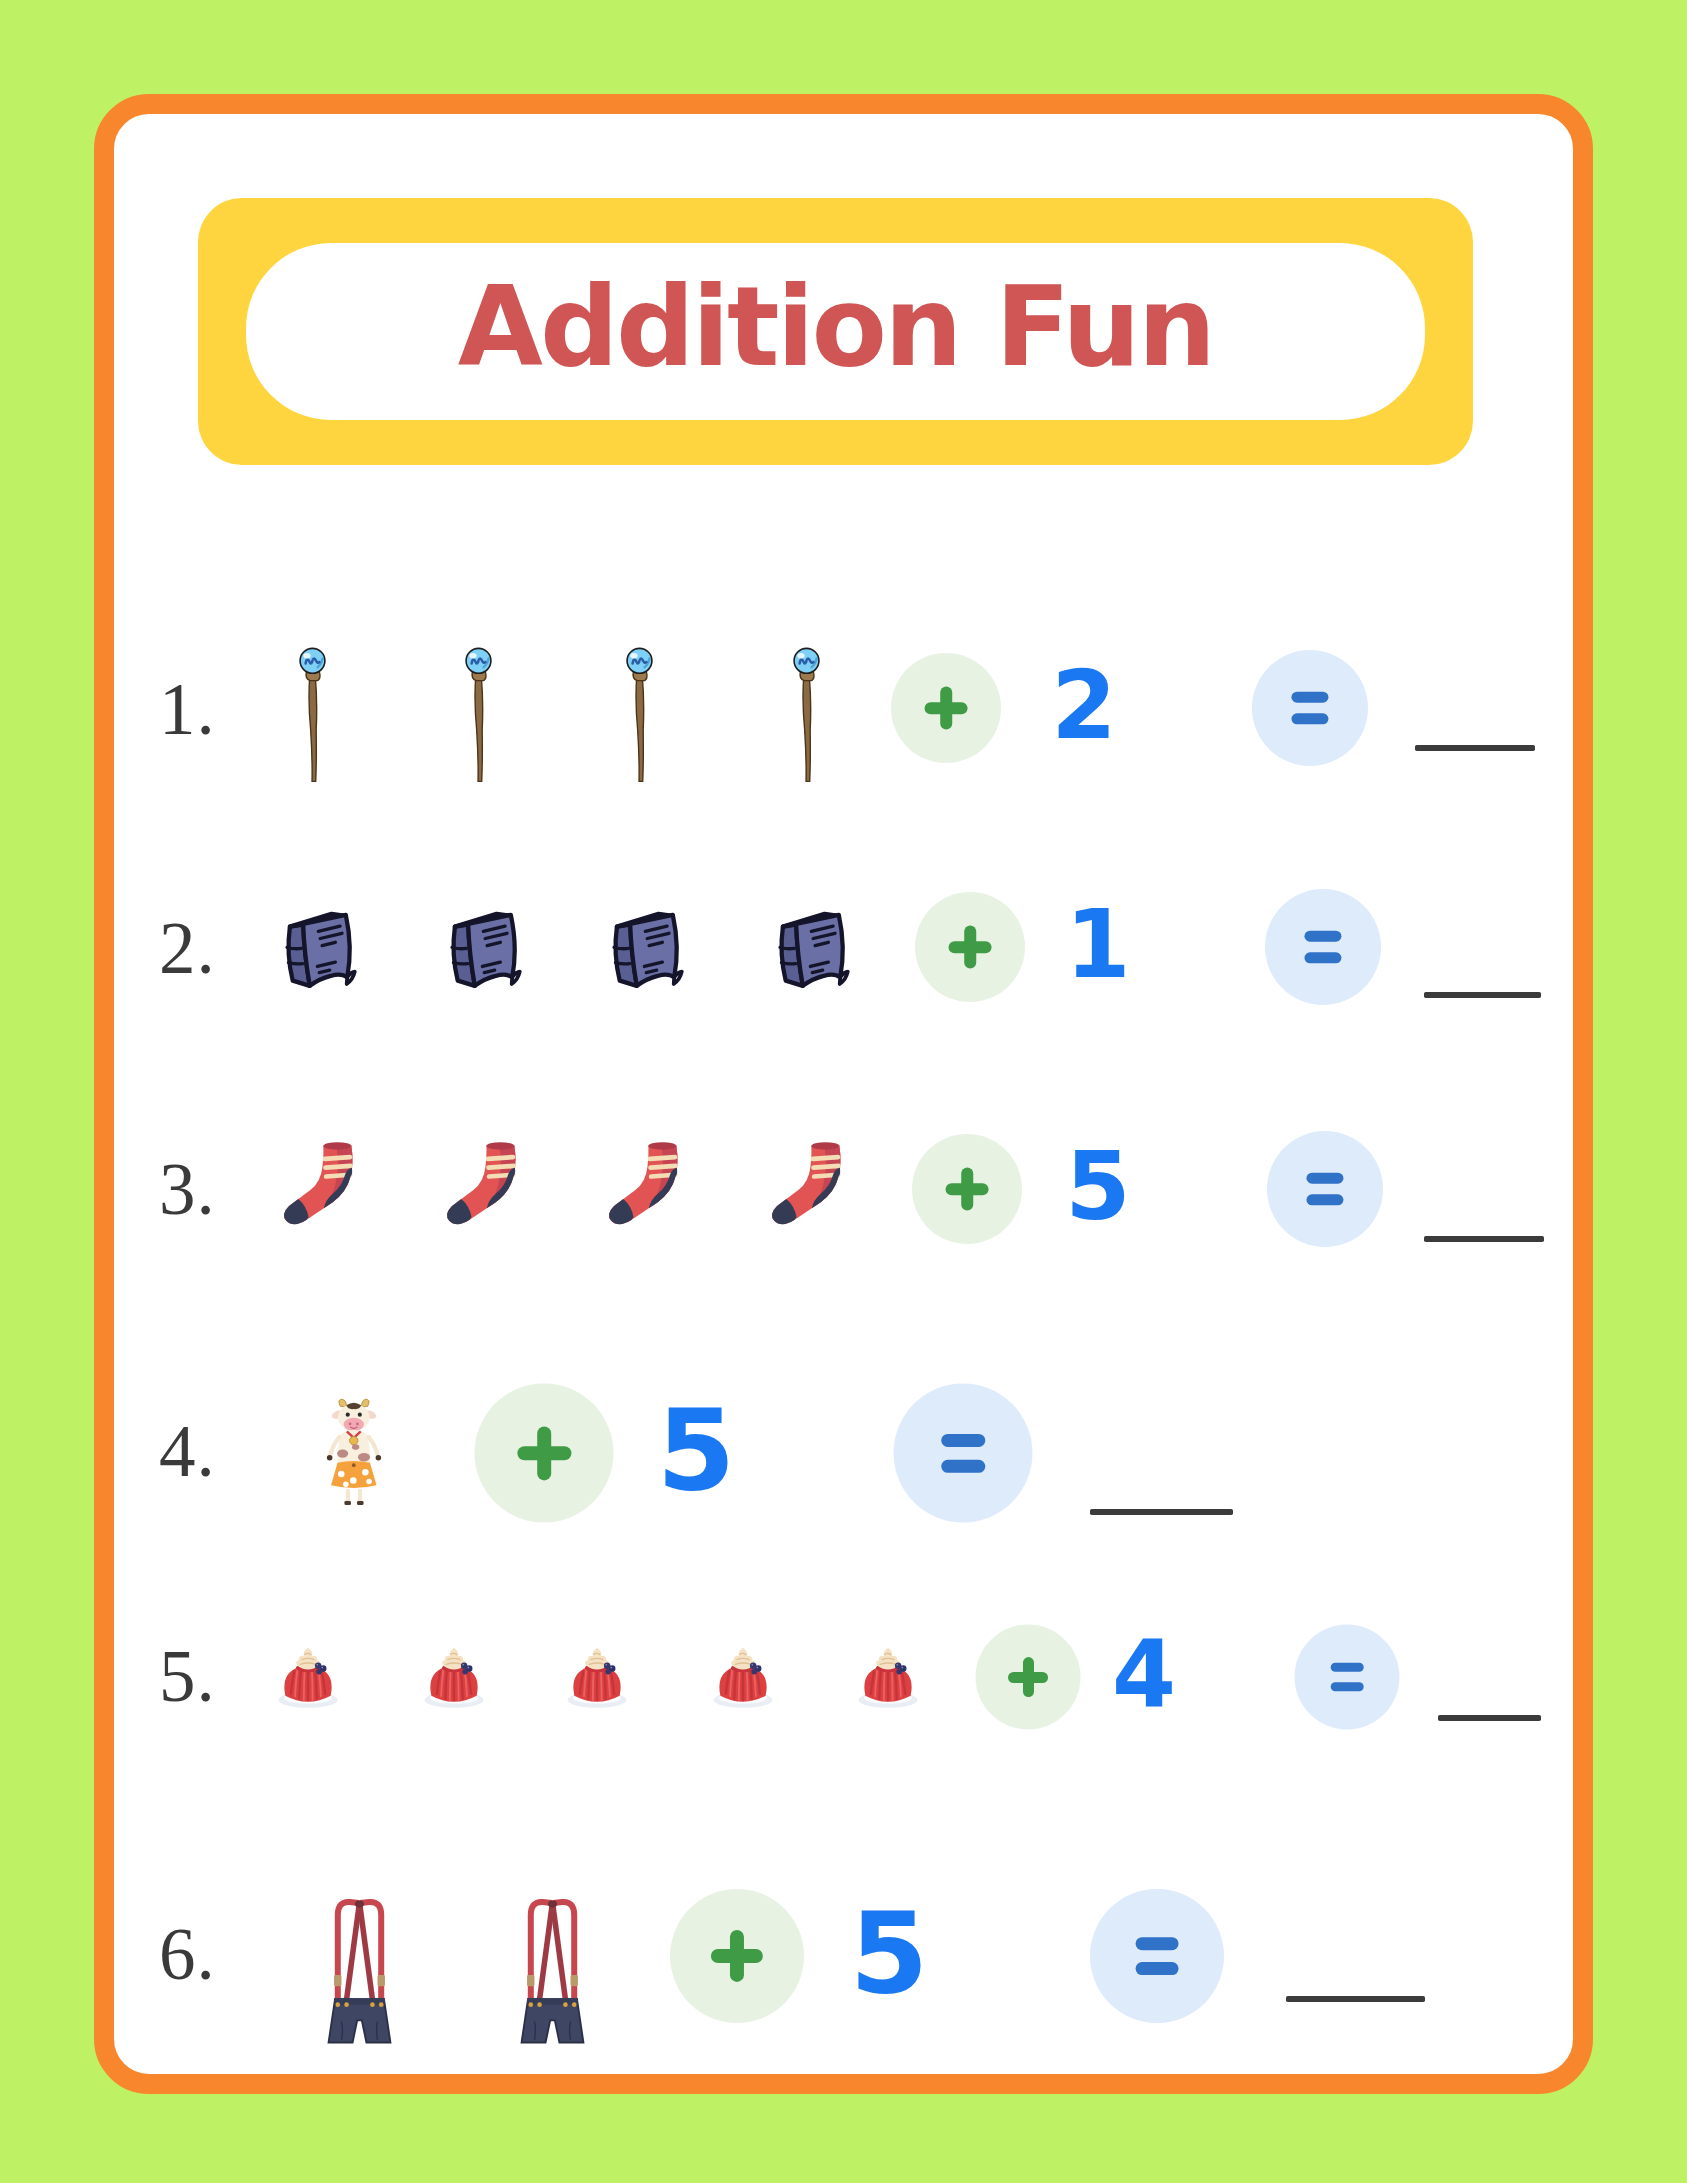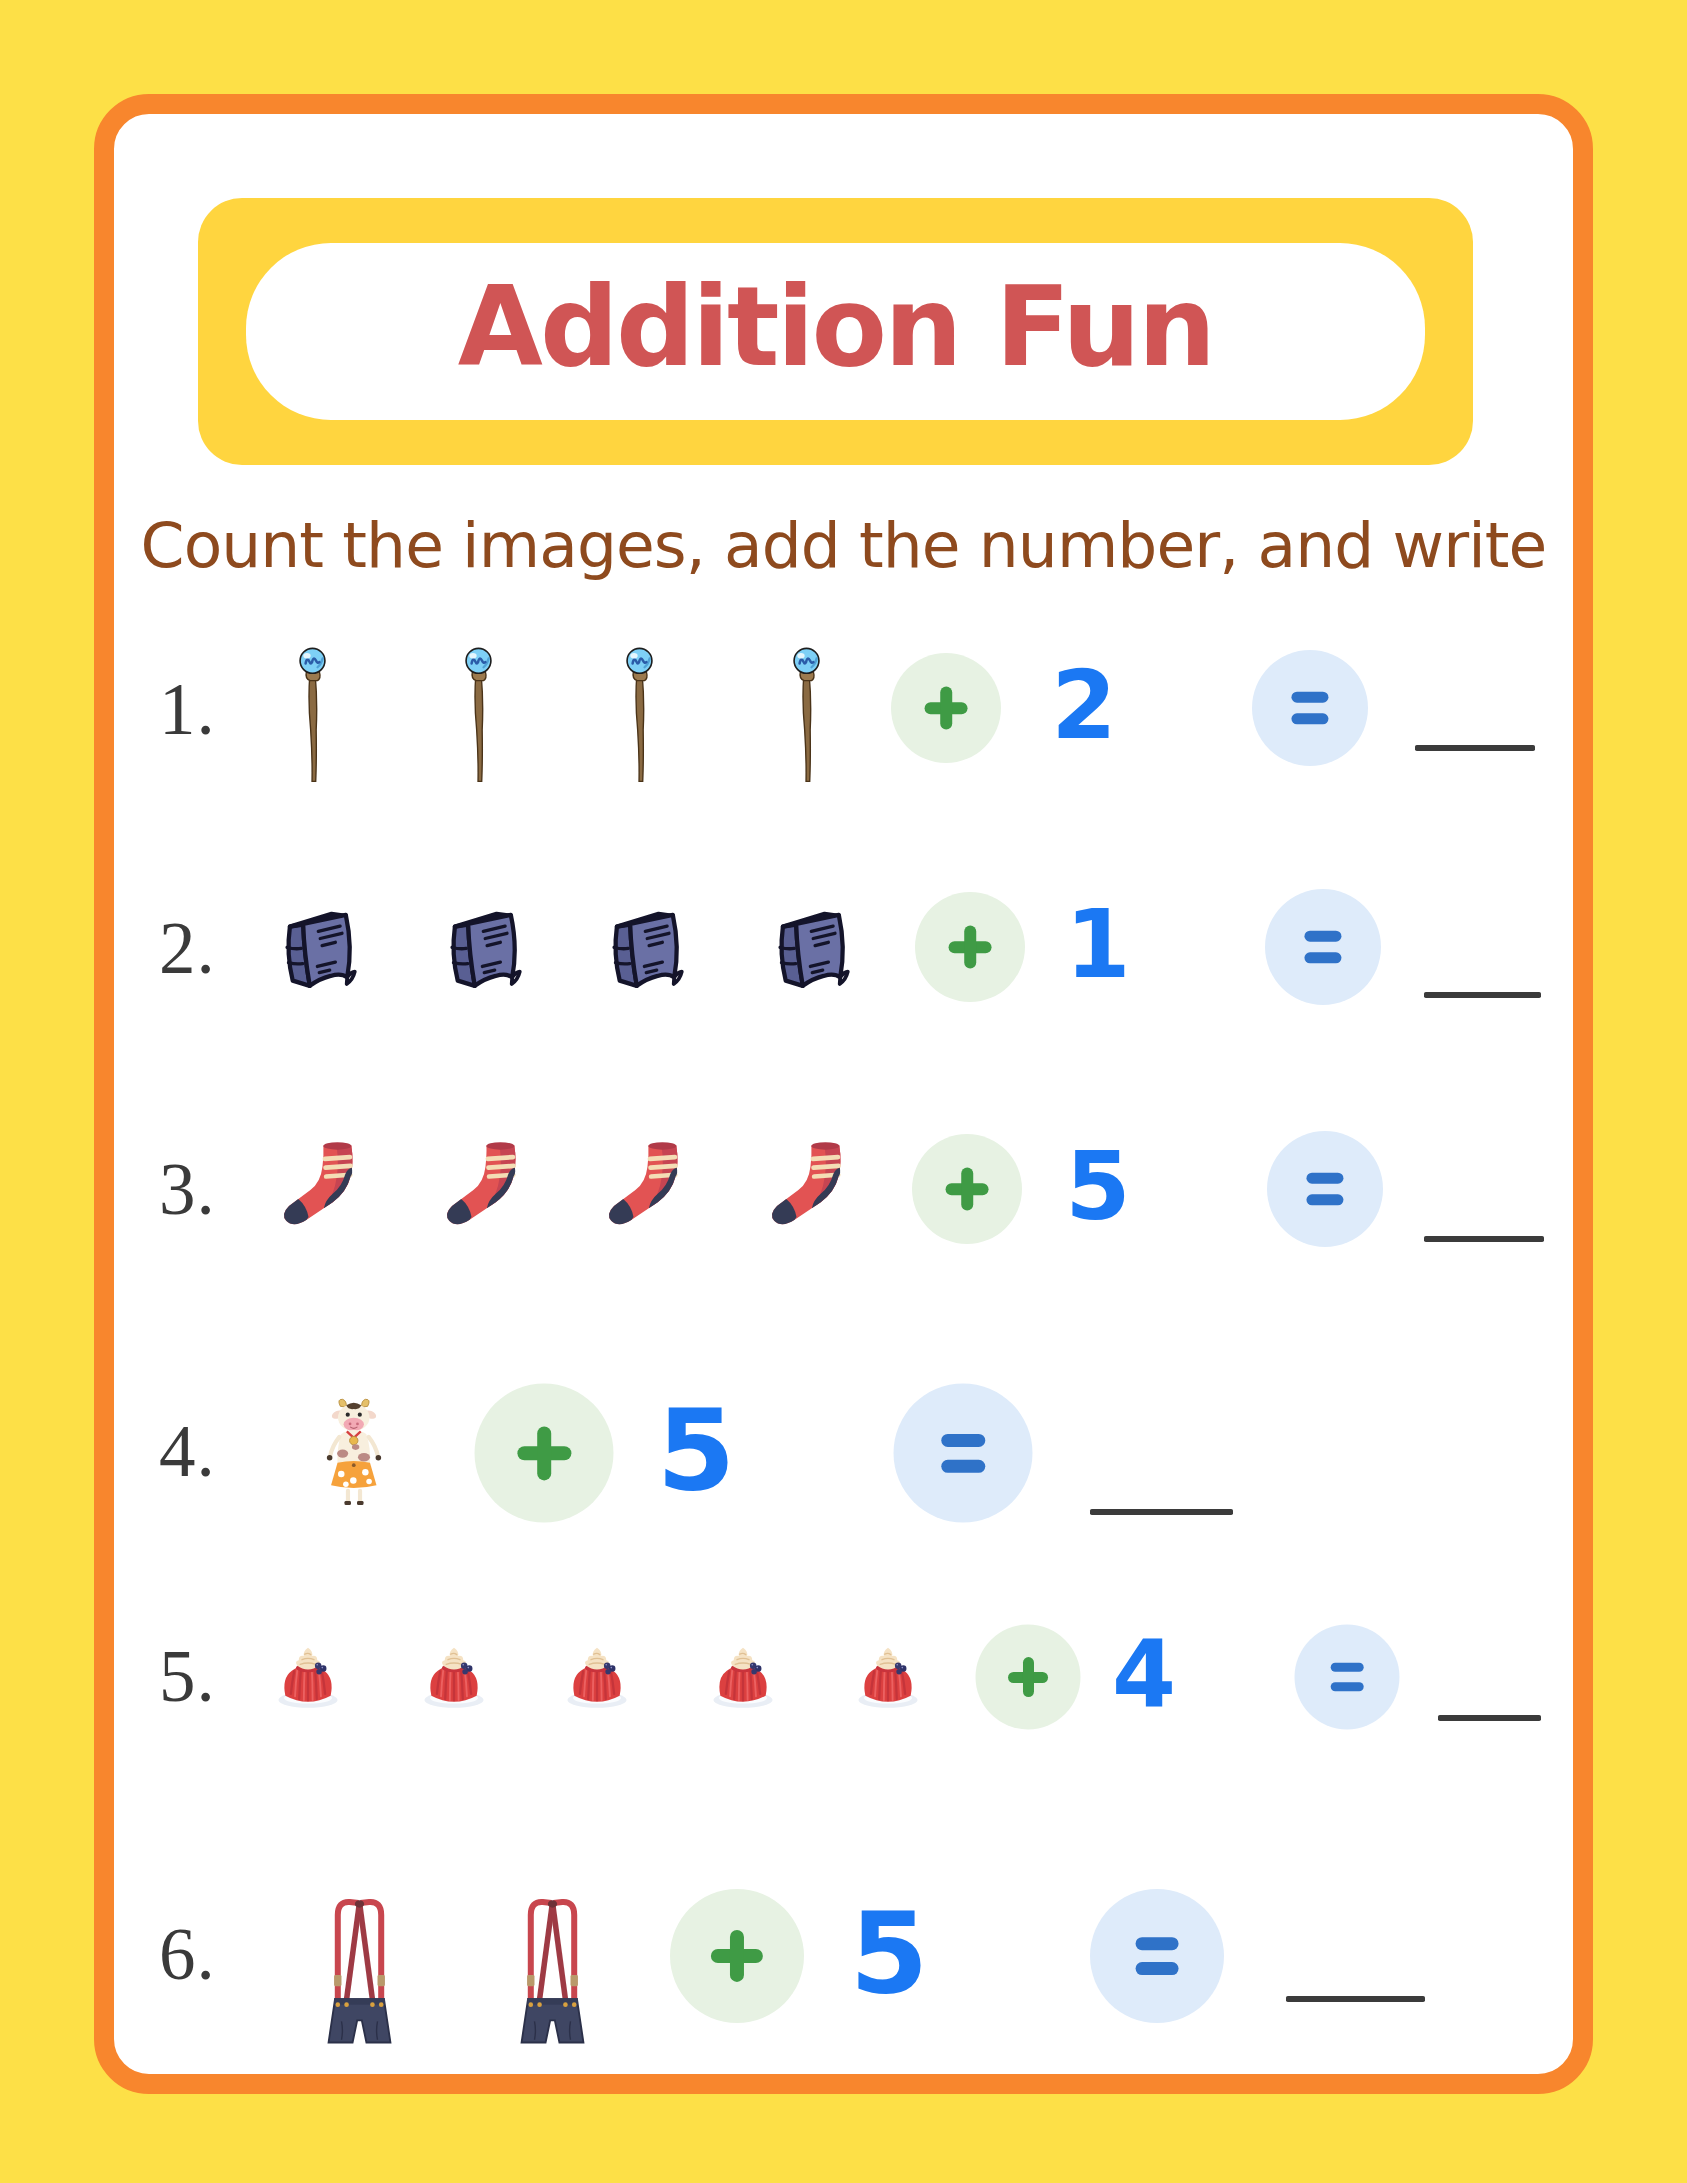--- a/index.html
+++ b/index.html
@@ -1,16 +1,16 @@
 <!DOCTYPE html>
 <html style="--frame-orange: #F8862D; --banner-yellow: #FFD53F; --title-red: #D05555; --instruction-brown: #8E4A1E; --plus-green: #3F9B45; --plus-bg: #E7F2E3; --number-blue: #1B78F3; --equals-blue: #2F72C8; --equals-bg: #DEEBFA; --answer-line: #3B3B3B; --number-label: #3A3A3A;font-size:7.4px"><head>
 <meta charset="utf-8">
 <style>
   html,body{margin:0;padding:0;background:#ffffff;}
-  .canvas{position:relative;width:1687px;height:2183px;background:#fde047;overflow:hidden;
+  .canvas{position:relative;width:1687px;height:2183px;background:#bef264;overflow:hidden;
           font-family:"DejaVu Sans", sans-serif;}
 
   
   .frame{position:absolute;left:94px;top:94px;width:1499px;height:2000px;
          box-sizing:border-box;border:20px solid var(--frame-orange);border-radius:55px;background:#fff;}
 
   
   .banner{position:absolute;left:198px;top:198px;width:1275px;height:267px;
           background:var(--banner-yellow);border-radius:44px;}
   .banner-inner{position:absolute;left:48px;top:45px;width:1179px;height:177px;
@@ -45,21 +45,20 @@
 <div class="canvas">
   <div class="frame"></div>
 
   <div class="banner">
     <div class="banner-inner">
       <div class="title">Addition Fun</div>
     </div>
   </div>
 
   <div class="instructions">
-    <div>Count the images, add the number, and write</div>
   </div>
 
   <div id="rows">
       <div>
         <div class="num-label" style="left: 159px; top: 710px;">1.</div>
         <div class="icon-box" style="left: 286px; top: 647px; width: 53px; height: 138px;">
           <svg viewBox="0 0 110 300" xmlns="http://www.w3.org/2000/svg">
    <path d="M49 62 Q45 120 51 180 Q55 245 54 292 L62 292 Q64 245 63 180 Q66 120 61 62 Z" fill="#8A6A42" stroke="#4A3318" stroke-width="3"></path>
    <path d="M42 52 Q38 70 50 73 L66 73 Q74 68 70 54 Q62 44 55 46 Q46 44 42 52 Z" fill="#9C7A4E" stroke="#4A3318" stroke-width="3"></path>
    <circle cx="55" cy="30" r="27" fill="#7ED0F6" stroke="#1E1E1E" stroke-width="3.5"></circle>

